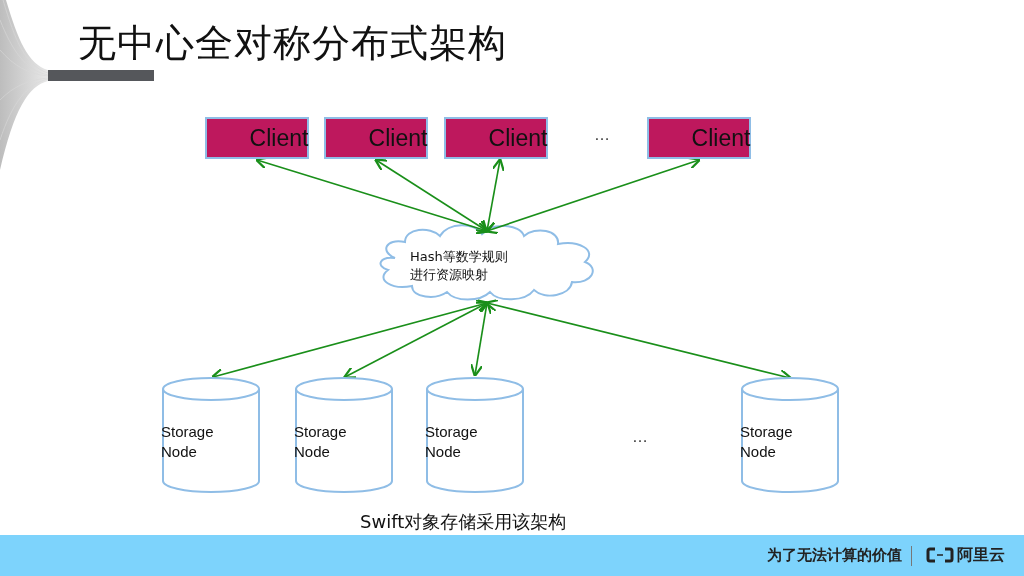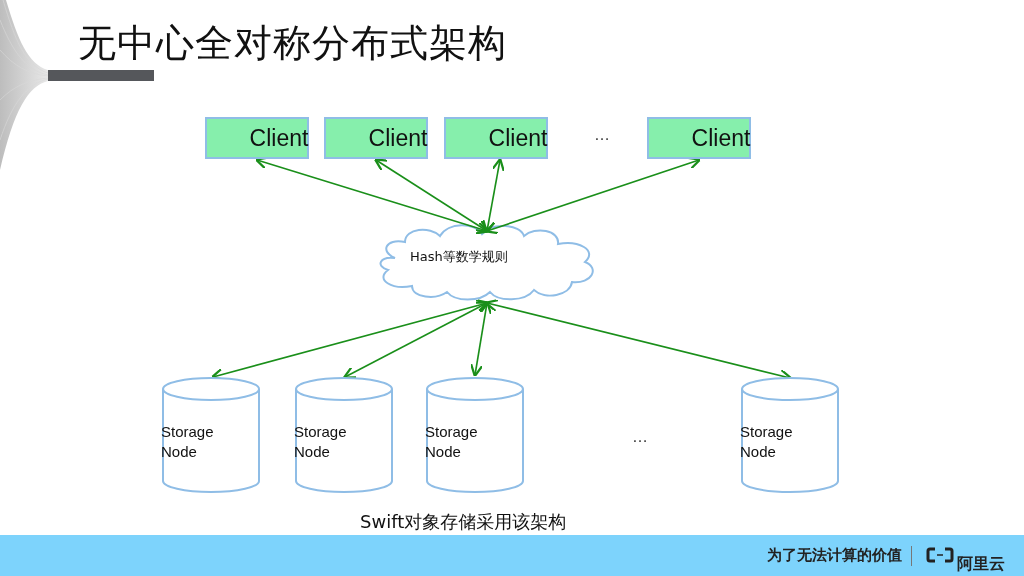--- a/index.html
+++ b/index.html
@@ -14,21 +14,21 @@
     font-size: 38px; color: #111; letter-spacing: 1px;
     font-family: Liberation Sans, sans-serif;
   }
   .title-bar {
     position: absolute; left: 48px; top: 70px; width: 106px; height: 11px;
     background: #55575b;
   }
   #diagram { position: absolute; left: 0; top: 0; }
   .client-box {
     position: absolute; top: 117px; height: 42px;
-    border: 2px solid #8fbde6; background: #86efac; box-sizing: border-box;
+    border: 2px solid #8fbde6; background: #be185d; box-sizing: border-box;
     display: flex; align-items: center; justify-content: center;
     font-size: 23px; color: #111; padding-left: 44px;
   }
   .ellipsis {
     position: absolute; font-size: 16px; color: #333; letter-spacing: 1px;
   }
   .cloud-text {
     position: absolute; left: 410px; top: 248px; width: 160px;
     text-align: left; font-size: 13px; line-height: 18px; color: #111;
     font-family: "DejaVu Sans", sans-serif;
@@ -50,21 +50,21 @@
     position: absolute; right: 122px; top: 11px; font-size: 15px; color: #222;
     font-family: "DejaVu Sans", sans-serif; font-weight: bold;
   }
   .sep {
     position: absolute; left: 911px; top: 11px; width: 1px; height: 20px; background: #777;
   }
   .logo-mark {
     position: absolute; left: 926px; top: 12px; width: 28px; height: 16px;
   }
   .brand {
-    position: absolute; left: 957px; top: 19px; font-size: 16px; color: #222; font-weight: bold;
+    position: absolute; left: 957px; top: 10px; font-size: 16px; color: #222; font-weight: bold;
     font-family: "DejaVu Sans", sans-serif;
   }
 </style>
 </head>
 <body>
 
 <svg id="decor" width="160" height="200">
   <defs>
     <linearGradient id="fanGrad" x1="0" y1="0" x2="1" y2="0">
       <stop offset="0" stop-color="#bdbdbd"></stop>
@@ -140,20 +140,21 @@
 <div class="client-box" style="left:444px;width:104px;">
   <span>Client</span>
 </div>
 <div class="ellipsis" style="left:594px;top:126px;">…</div>
 <div class="client-box" style="left:647px;width:104px;">
   <span>Client</span>
 </div>
 
 <div class="cloud-text">
   <div>Hash等数学规则</div>
+  <div>进行资源映射</div>
 </div>
 
 <div class="node-label" style="left:161px;">
   <div>Storage</div>
   <div>Node</div>
 </div>
 <div class="node-label" style="left:294px;">
   <div>Storage</div>
   <div>Node</div>
 </div>

